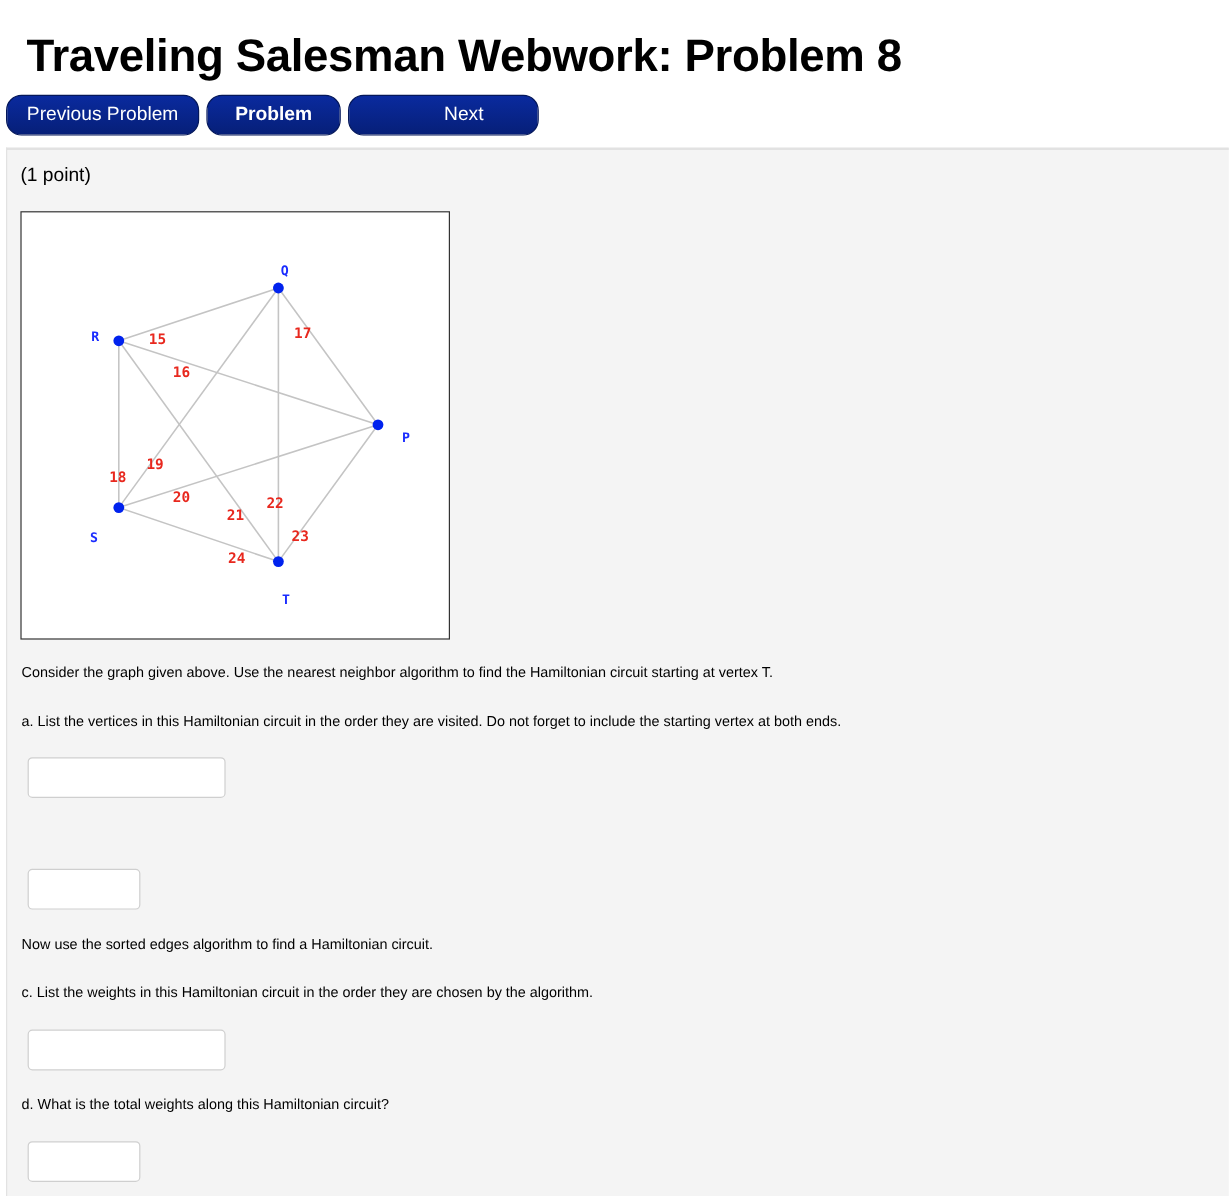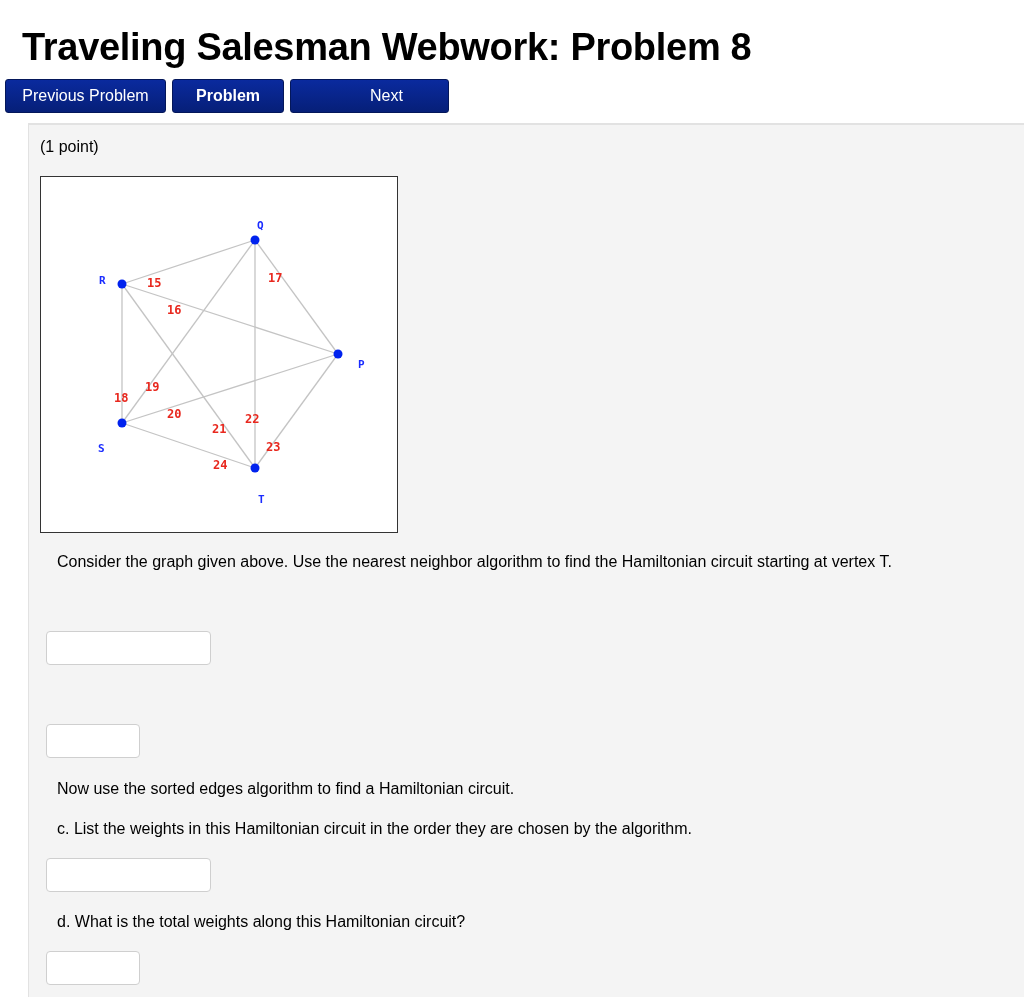--- a/index.html
+++ b/index.html
@@ -11,38 +11,38 @@
     position: absolute; left: 6px; top: 10px; margin: 16px;
     font-size: 38px; font-weight: bold; letter-spacing: -0.3px;
     font-family: "Liberation Sans", sans-serif;
   }
   .nav {
     position: absolute; left: 5px; top: 79px; display: flex; gap: 6px;
   }
   .nav-btn {
     height: 34px; box-sizing: border-box;
     background: linear-gradient(#0a2a9e, #061f78);
-    color: #fff; border: 1px solid #04175a; border-radius: 3px;
+    color: #fff; border: 1px solid #04175a; border-radius: 13px;
     font-size: 16px; font-family: "Liberation Sans", sans-serif;
     padding: 0 14px; line-height: 32px; cursor: pointer;
   }
   .nav-btn.prev { width: 161px; }
   .nav-btn.list { width: 112px; font-weight: bold; }
   .nav-btn.next { width: 159px; padding-left: 48px; }
   .panel {
     position: absolute; left: 5px; top: 123px; right: 0; bottom: 0;
-    background: #f4f4f4; border-top: 2px solid #e2e2e2; border-left: 1px solid #e2e2e2; margin-left: 23px;
+    background: #f4f4f4; border-top: 2px solid #e2e2e2; border-left: 1px solid #e2e2e2;
   }
   .points { position: absolute; left: 11px; top: 13px; font-size: 16px; }
   .graph-box {
     position: absolute; left: 11px; top: 51px; width: 356px; height: 355px;
     background: #fff; border: 1px solid #333;
   }
   .graph-box svg { position: absolute; left: 0; top: 0; }
-  .q-text { position: absolute; left: 28px; font-size: 16px; white-space: nowrap; }
+  .q-text { position: absolute; left: 12px; font-size: 12px; white-space: nowrap; }
   .ans {
     position: absolute; left: 17px; height: 34px; box-sizing: border-box;
     background: #fff; border: 1px solid #cfcfcf; border-radius: 4px;
     font-size: 16px; padding: 4px 8px;
   }
   .ans.wide { width: 165px; }
   .ans.narrow { width: 94px; }
 </style>
 </head>
 <body>
@@ -97,20 +97,21 @@
         <text x="126" y="241">20</text>
         <text x="171" y="256">21</text>
         <text x="204" y="246">22</text>
         <text x="225" y="274">23</text>
         <text x="172" y="292">24</text>
       </g>
     </svg>
   </div>
 
   <div class="q-text" style="top:428px;">Consider the graph given above. Use the nearest neighbor algorithm to find the Hamiltonian circuit starting at vertex T.</div>
+  <div class="q-text" style="top:469px;">a. List the vertices in this Hamiltonian circuit in the order they are visited. Do not forget to include the starting vertex at both ends.</div>
   <input class="ans wide" style="top: 506px;" type="text" value="">
 
   <input class="ans narrow" style="top: 599px;" type="text" value="">
 
   <div class="q-text" style="top:655px;">Now use the sorted edges algorithm to find a Hamiltonian circuit.</div>
   <div class="q-text" style="top:695px;">c. List the weights in this Hamiltonian circuit in the order they are chosen by the algorithm.</div>
   <input class="ans wide" style="top: 733px;" type="text" value="">
 
   <div class="q-text" style="top:788px;">d. What is the total weights along this Hamiltonian circuit?</div>
   <input class="ans narrow" style="top: 826px;" type="text" value="">

